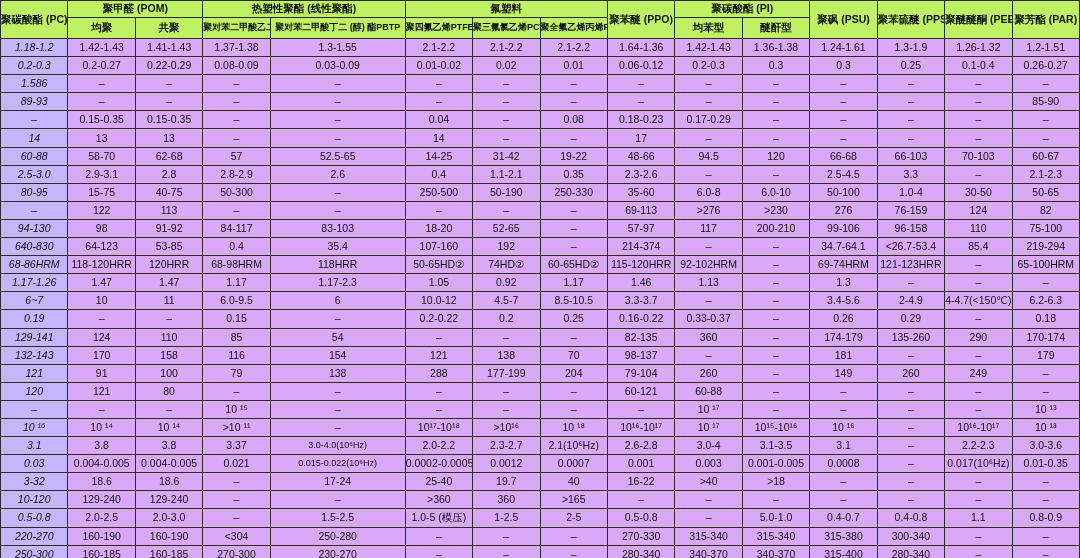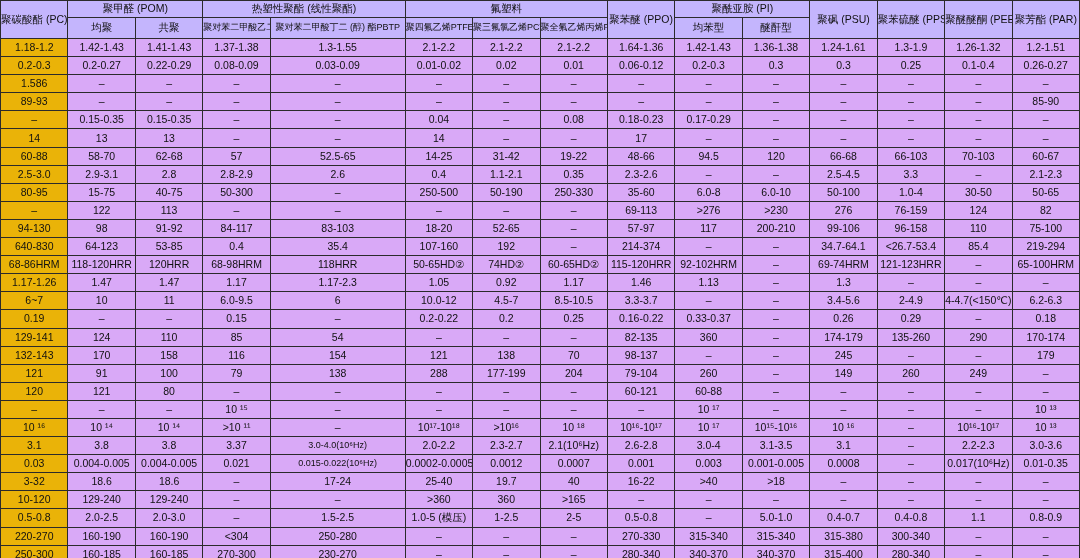--- a/index.html
+++ b/index.html
@@ -1,39 +1,39 @@
 <!DOCTYPE html>
 <html><head>
 <meta charset="utf-8">
 <style>
   html,body{margin:0;padding:0;background:#ffffff;}
   body{font-family:"Liberation Sans","DejaVu Sans",sans-serif;}
   #sheet{width:1080px;height:558px;overflow:hidden;position:relative;}
   table{border-collapse:collapse;table-layout:fixed;width:1080px;}
   th,td{border:1px solid #2b2b2b;font-size:10.5px;color:#111;text-align:center;
         padding:0;line-height:1.05;white-space:nowrap;overflow:hidden;}
-  thead th{background:#c4b5fd;font-weight:normal;height:20px;}
+  thead th{background:#bef264;font-weight:bold;height:20px;}
   tbody td{background:#d9a9f7;height:17.1px;}
-  tbody td.first{background:#eab308;}
+  tbody td.first{background:#c4b5fd;font-style:italic;}
   .hdr-top{height:16px;}
   .tiny{font-size:9px;}
 </style>
 </head>
 <body>
 
 <div id="sheet">
   <table>
     <thead>
       <tr>
         <th rowspan="3" class="hdr-top">聚碳酸酯 (PC)</th>
         <th colspan="2" class="hdr-top">聚甲醛 (POM)</th>
         <th colspan="3" class="hdr-top">热塑性聚酯 (线性聚酯)</th>
         <th colspan="3" class="hdr-top">氟塑料</th>
         <th rowspan="3" class="hdr-top">聚苯醚 (PPO)</th>
-        <th colspan="2" class="hdr-top">聚酰亚胺 (PI)</th>
+        <th colspan="2" class="hdr-top">聚碳酸酯 (PI)</th>
         <th rowspan="3" class="hdr-top">聚砜 (PSU)</th>
         <th rowspan="3" class="hdr-top">聚苯硫醚 (PPS)</th>
         <th rowspan="3" class="hdr-top">聚醚醚酮 (PEEK)</th>
         <th rowspan="3" class="hdr-top">聚芳酯 (PAR)</th>
       </tr>
       <tr>
         <th rowspan="2">均聚</th>
         <th rowspan="2">共聚</th>
         <th rowspan="2" class="tiny">聚对苯二甲酸乙二 (醇) 酯PETP</th>
         <th rowspan="2" colspan="2" class="tiny">聚对苯二甲酸丁二 (醇) 酯PBTP</th>
@@ -340,21 +340,21 @@
           <td>170</td>
           <td>158</td>
           <td>116</td>
           <td colspan="2">154</td>
           <td>121</td>
           <td>138</td>
           <td>70</td>
           <td>98-137</td>
           <td>–</td>
           <td>–</td>
-          <td>245</td>
+          <td>181</td>
           <td>–</td>
           <td>–</td>
           <td>179</td>
         </tr>
         <tr>
           <td class="first">121</td>
           <td>91</td>
           <td>100</td>
           <td>79</td>
           <td colspan="2">138</td>

